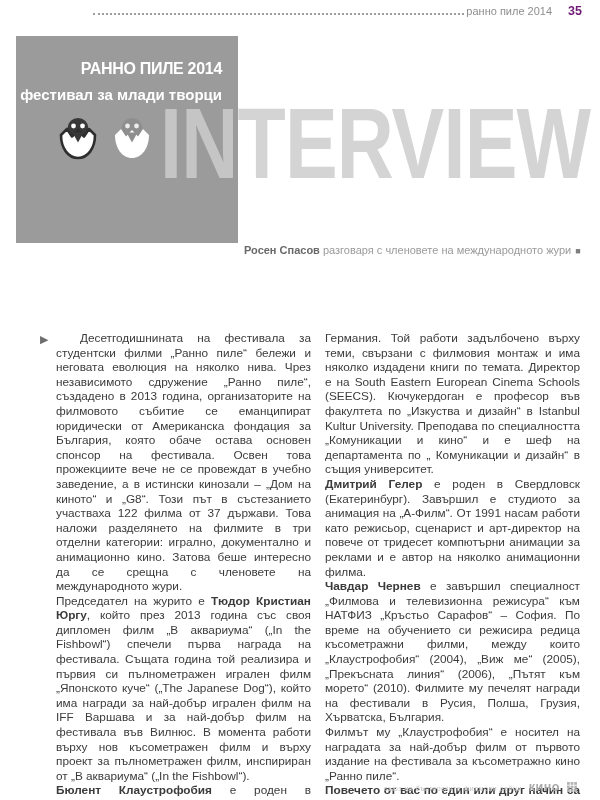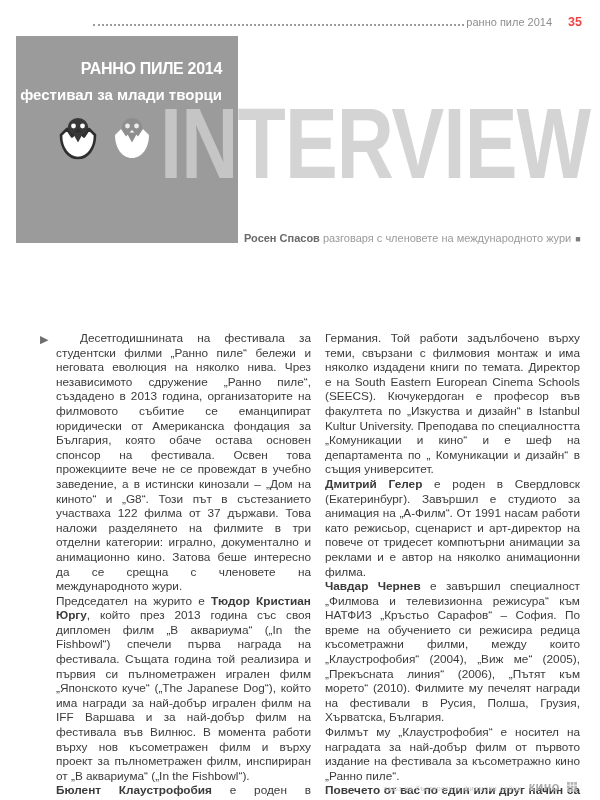--- a/index.html
+++ b/index.html
@@ -10,21 +10,21 @@
     font-family:"Liberation Sans", sans-serif;
   }
 
   
   .runhead {
     position:absolute; top:4px; left:85px; right:10px;
     display:flex; align-items:baseline;
   }
   .runhead .dots { flex:1; border-bottom:2px dotted #9c9c9c; margin-bottom:4px; }
   .runhead .label { font-size:11px; color:#8e8e8e; margin-left:2px; white-space:nowrap; }
-  .runhead .pagenum { font-size:12.5px; font-weight:bold; color:#ef4444; margin-left:16px;margin-top:11px; }
+  .runhead .pagenum { font-size:12.5px; font-weight:bold; color:#701a75; margin-left:16px; }
 
   
   .mast-box {
     position:absolute; left:8px; top:36px; width:222px; height:207px;
     background:#9b9b9b; z-index:1;
   }
   .mast-title {
     position:absolute; top:24px; right:16px;
     font-size:16px; font-weight:bold; color:#ffffff; letter-spacing:-0.3px; white-space:nowrap;
   }
@@ -40,21 +40,21 @@
 
   
   .section-word {
     position:absolute; left:152px; top:93px; z-index:3;
     font-size:100px; font-weight:bold; line-height:1;
     color:rgba(205,205,205,0.85); letter-spacing:-1px;
     transform:scaleX(0.79); transform-origin:left top; white-space:nowrap;
   }
 
   
-  .byline { position:absolute; left:236px; top:232px; font-size:11px; color:#9a9a9a; white-space:nowrap; }
+  .byline { position:absolute; left:236px; top:244px; font-size:11px; color:#9a9a9a; white-space:nowrap; }
   .byline .author { font-weight:bold; color:#696969; }
   .byline .sq { color:#7e7e7e; font-size:9px; margin-left:4px; }
 
   
   .marker { position:absolute; left:32px; top:333px; font-size:11px; color:#6e6e6e; z-index:2; }
   .content { position:absolute; left:48px; top:331px; width:524px; display:flex; gap:14px; }
   .col { width:255px; text-align:justify; font-size:11.8px; line-height:14.6px; color:#3b3b3b; }
   .para { margin:0; }
   .para.indent { text-indent:24px; }
   .b { font-weight:bold; }

